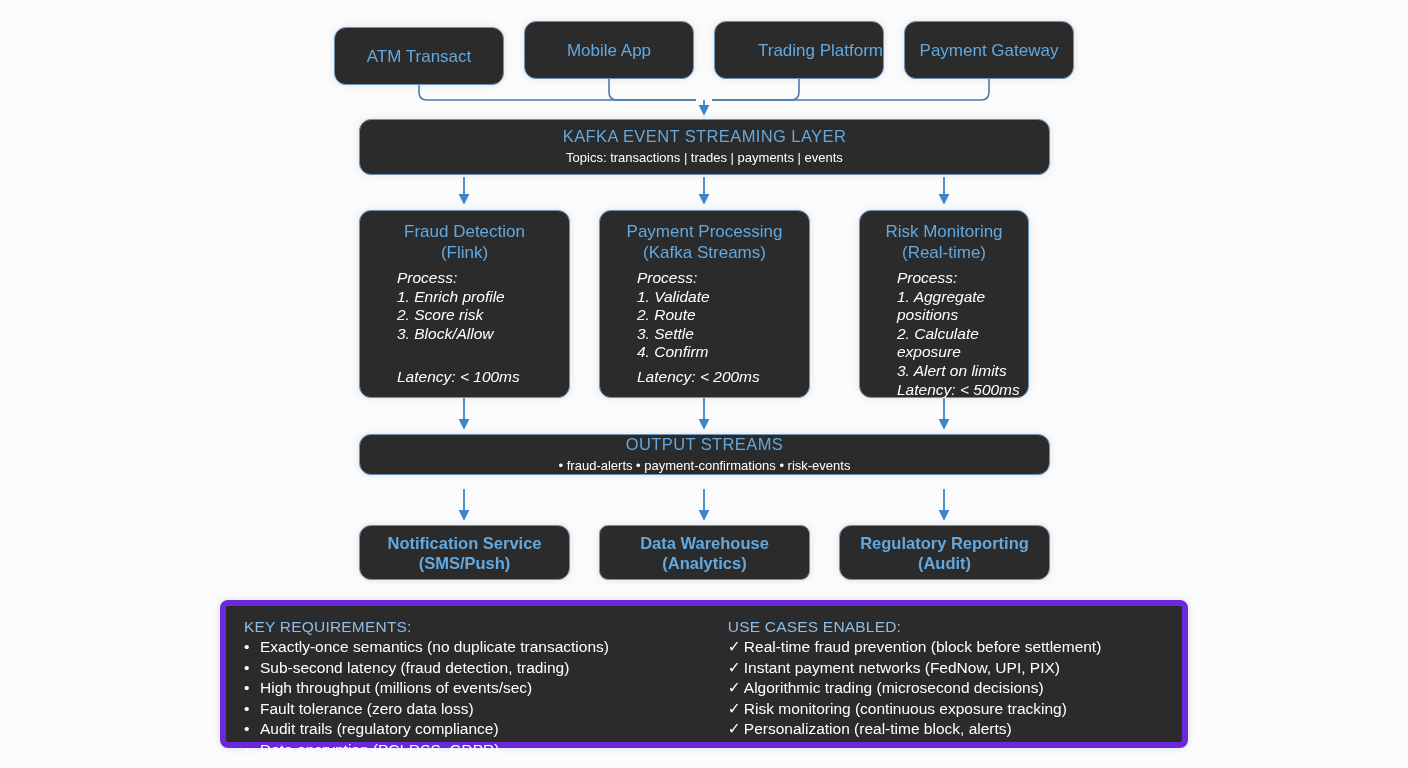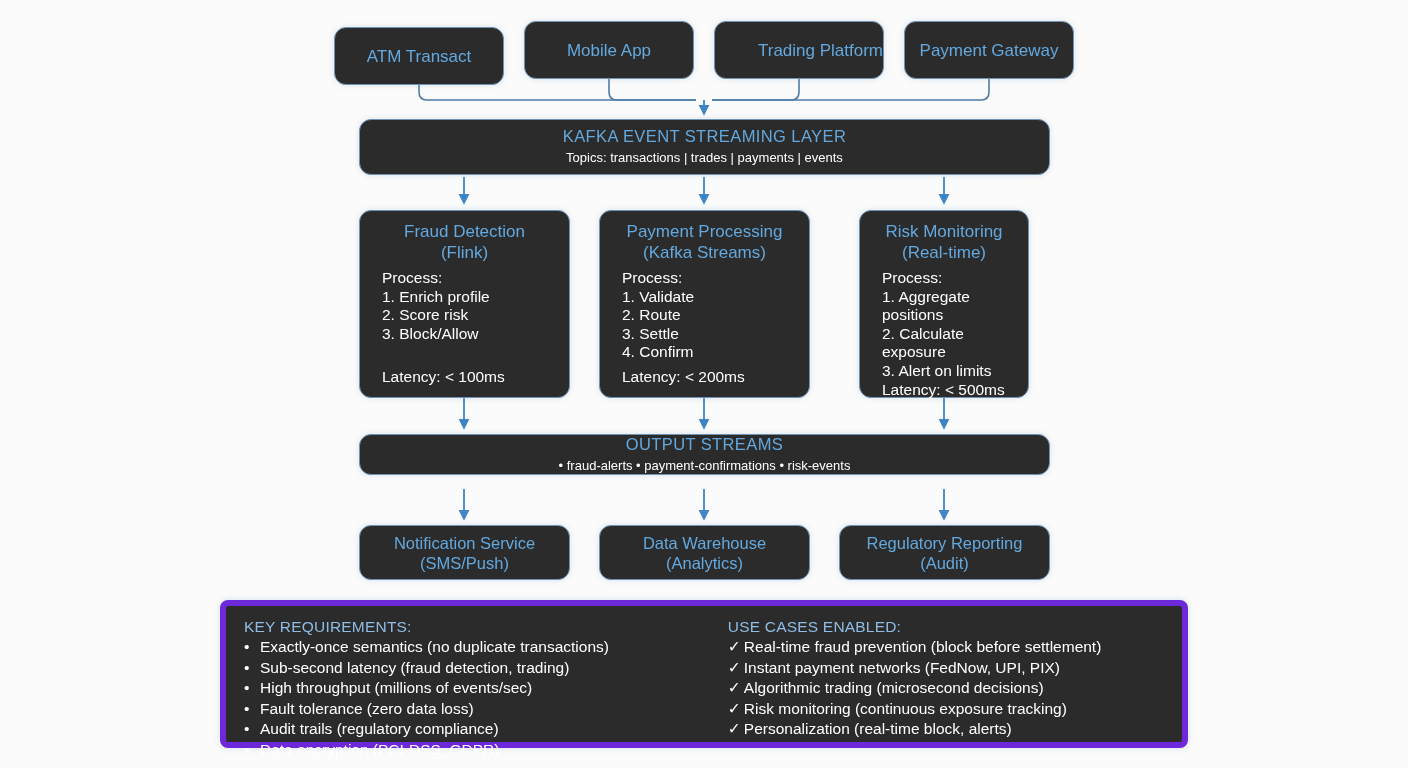--- a/index.html
+++ b/index.html
@@ -51,31 +51,32 @@
     padding:10px 0 0 0;
   }
   .proc .t{
     font-size:17px;line-height:21px;
     margin:0 0 6px 0;
     white-space:pre-line;
     text-align:center;
   }
   .proc .body{
     font-size:15.5px;line-height:18.6px;
-    padding-left:22px;
+    padding-left:37px;
     color:#ffffff;
     flex:1;
     display:flex;
     flex-direction:column;
+    font-style:italic;
   }
   .proc .steps{white-space:pre-line;}
   .proc .lat{margin-top:auto;padding-bottom:10px;}
 
   
-  .cons{height:55px;}
+  .cons{height:55px;font-weight:bold;}
   .cons .t{font-size:16.5px;line-height:20px;}
 
   
   .panel{
     position:absolute;
     background:#2b2b2b;
     border:6px solid #6d28d9;
     border-radius:8px;
     box-sizing:border-box;
     box-shadow:0 0 7px rgba(120,160,200,.28);
@@ -190,21 +191,21 @@
 
   <div class="box banner" style="left:359px;top:434px;width:691px;height:41px;">
     <div class="t">OUTPUT STREAMS</div>
     <div class="sub">• fraud-alerts • payment-confirmations • risk-events</div>
   </div>
 
   <div class="box cons" style="left:359px;top:525px;width:211px;">
     <div class="t">Notification Service
 (SMS/Push)</div>
   </div>
-  <div class="box cons" style="left:599px;top:525px;width:211px;">
+  <div class="box cons" style="left:599px;top:525px;width:211px;border-radius:9px;">
     <div class="t">Data Warehouse
 (Analytics)</div>
   </div>
   <div class="box cons" style="left:839px;top:525px;width:211px;">
     <div class="t">Regulatory Reporting
 (Audit)</div>
   </div>
 
   <div class="panel" style="left:220px;top:600px;width:968px;height:148px;">
 

